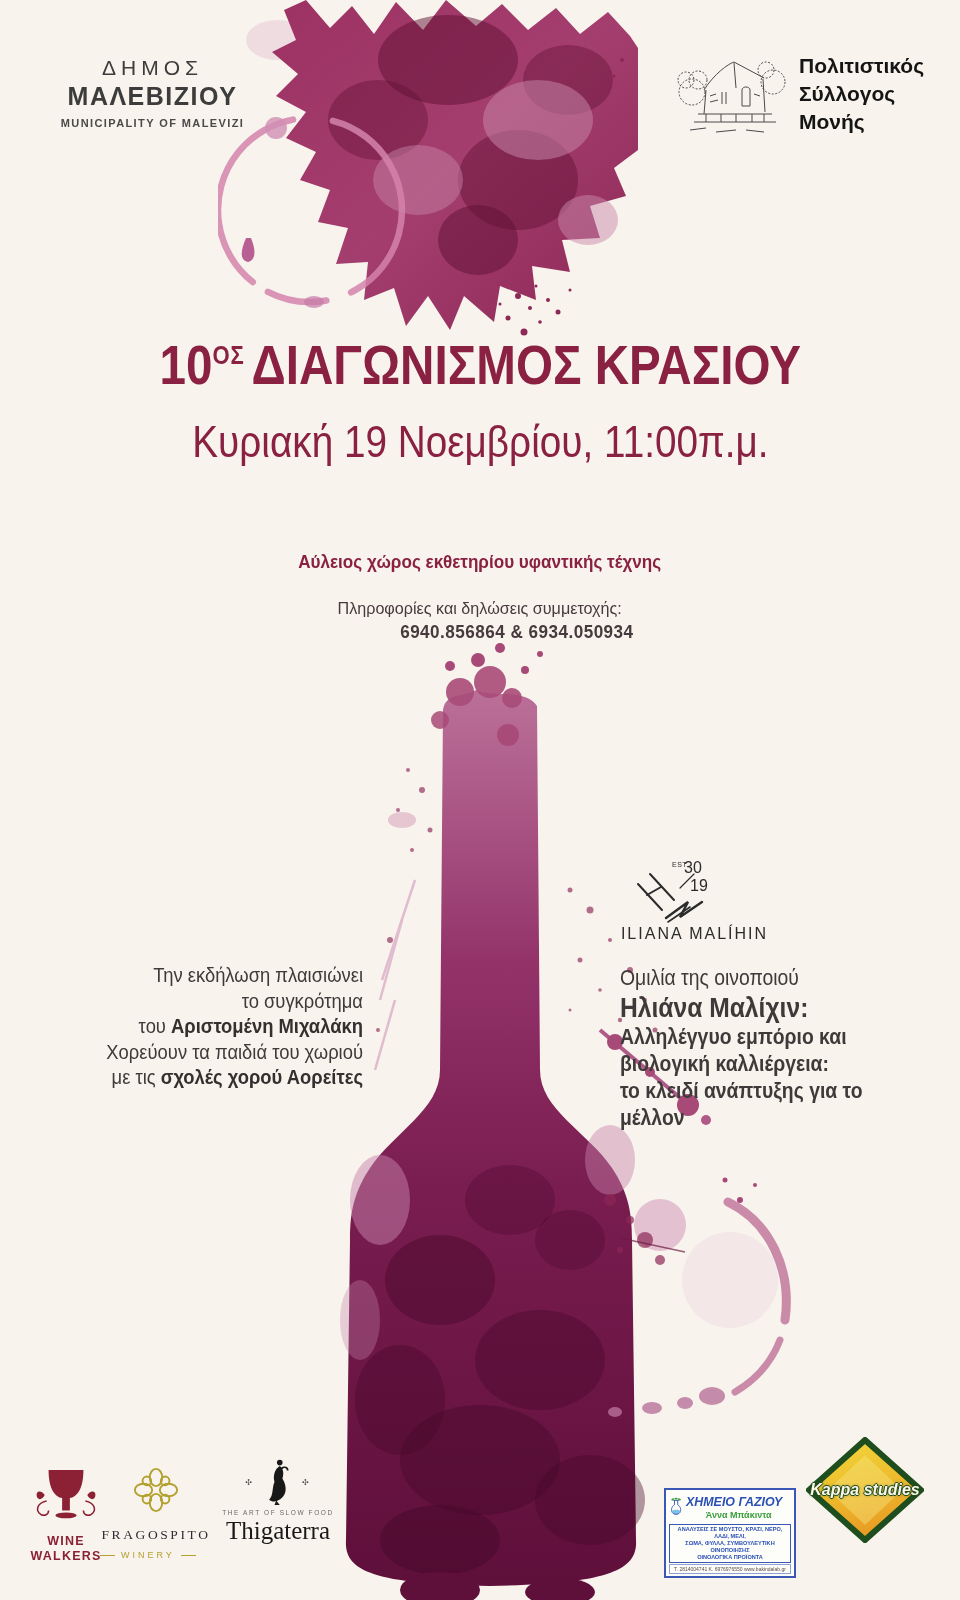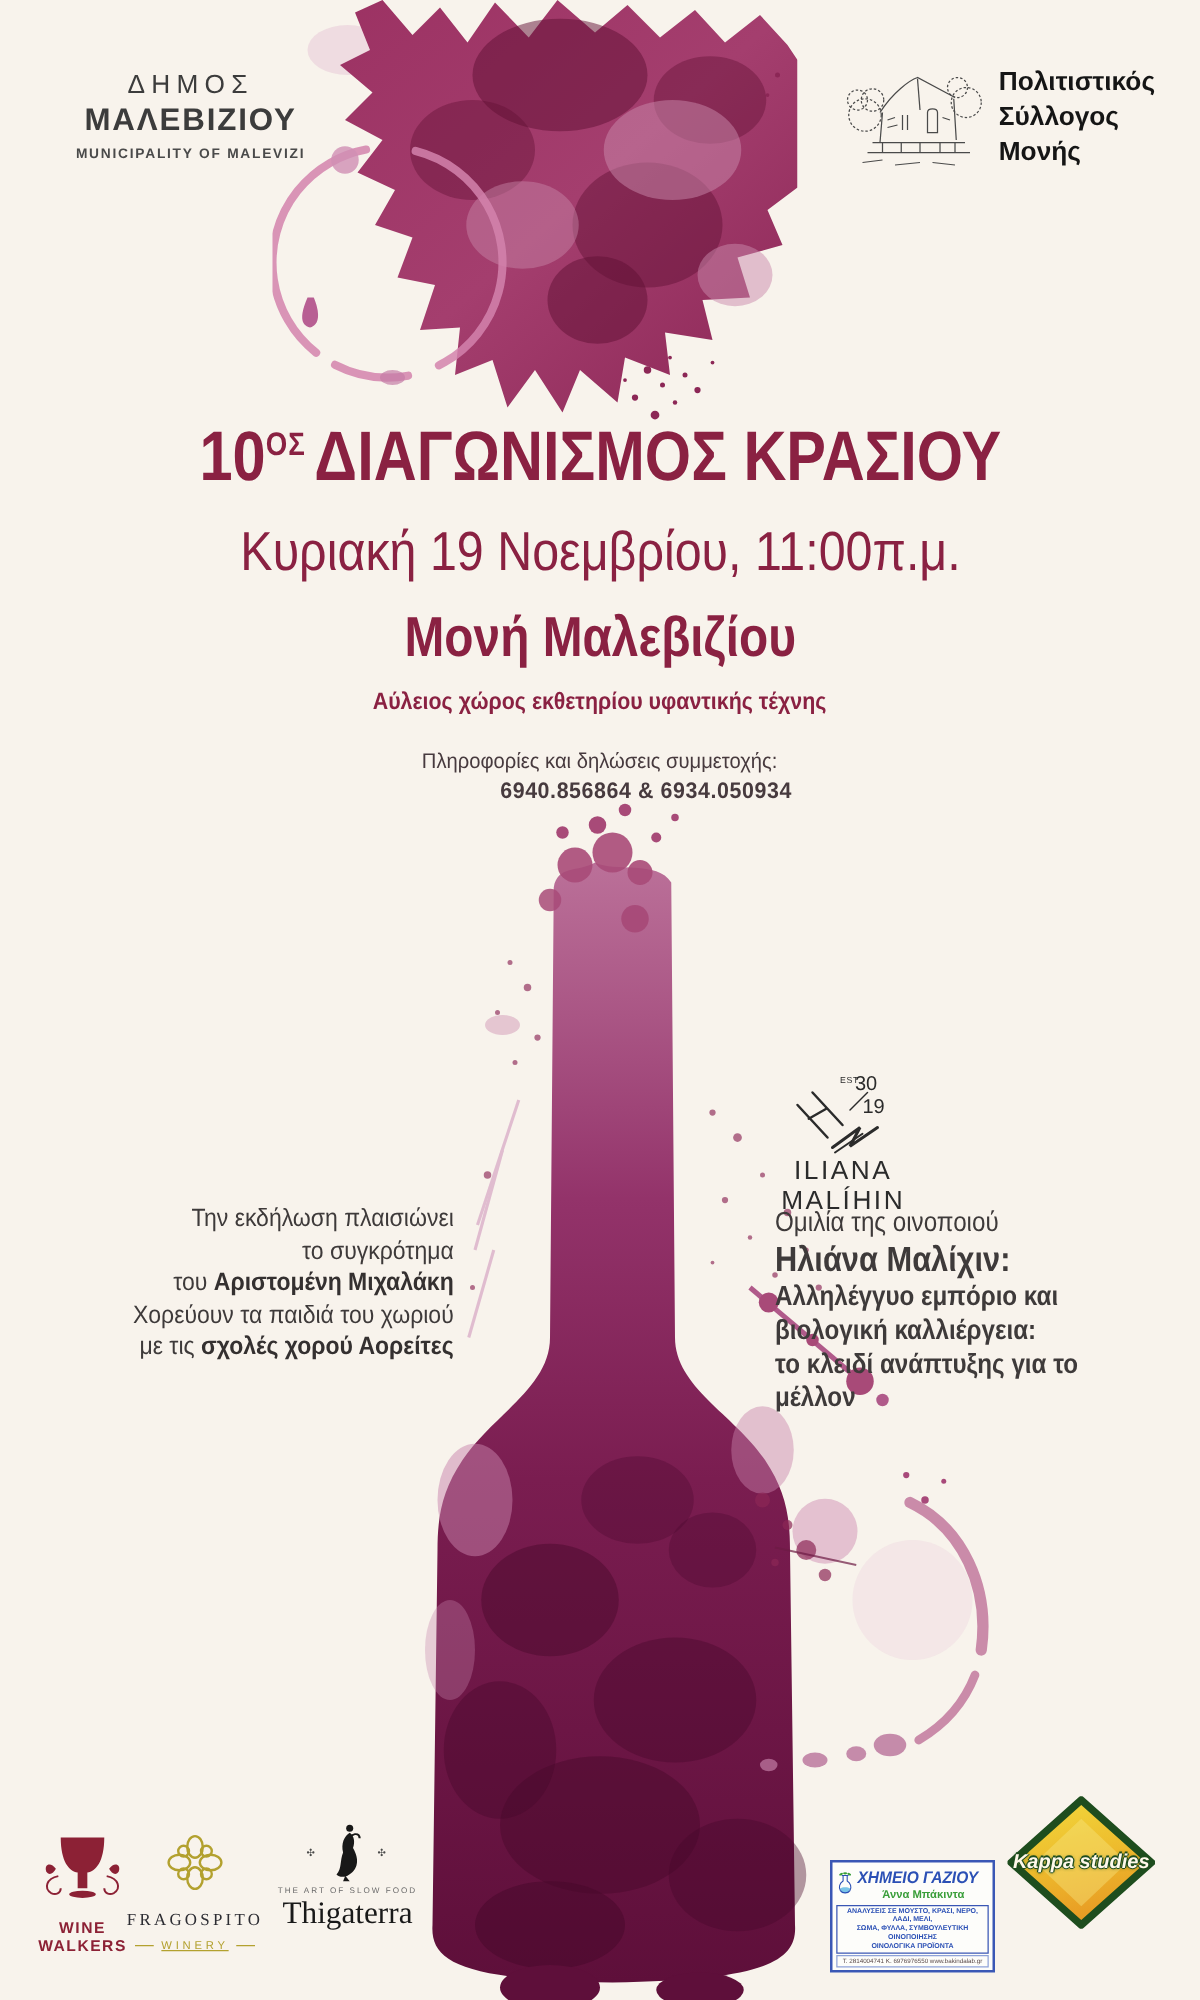--- a/index.html
+++ b/index.html
@@ -44,30 +44,30 @@
   .right-block .intro{font-size:22px; line-height:26px;}
   .right-block .speaker{font-size:28px; font-weight:700; line-height:30px; margin-top:2px;}
   .right-block .topic{font-size:22px; font-weight:700; line-height:27px;}
 
   
   .monogram{left:630px; top:858px; width:92px; height:68px;}
   .monogram span{position:absolute; color:#2b2b2b;}
   .monogram .est{left:42px; top:3px; font-size:7px; letter-spacing:.5px;}
   .monogram .y1{left:54px; top:1px; font-size:16px;}
   .monogram .y2{left:60px; top:19px; font-size:16px;}
-  .iliana{left:592px; top:925px; width:165px; text-align:center;
-    font-size:21px; letter-spacing:2px; color:#2b2b2b;}
+  .iliana{left:612px; top:925px; width:165px; text-align:center;
+    font-size:16px; letter-spacing:2px; color:#2b2b2b;}
 
   
   .sponsor{position:absolute; text-align:center;}
   .winewalkers{left:18px; top:1468px; width:96px; color:#8c2135;}
   .winewalkers .txt{font-size:12.5px; font-weight:700; letter-spacing:1.2px; line-height:15px; margin-top:2px;}
   .fragospito{left:100px; top:1466px; width:112px;}
   .fragospito .name{font-family:"Liberation Serif", serif; font-size:13.5px; letter-spacing:2.6px; color:#2d2d33; margin-top:9px;}
-  .fragospito .sub{font-size:9px; letter-spacing:3px; color:#b3a12f; margin-top:7px; display:flex; align-items:center; justify-content:center; gap:6px;text-decoration:underline;}
+  .fragospito .sub{font-size:9px; letter-spacing:3px; color:#b3a12f; margin-top:7px; display:flex; align-items:center; gap:6px;}
   .fragospito .dash{display:inline-block; width:15px; height:1px; background:#b3a12f;}
   .thigaterra{left:216px; top:1458px; width:124px;}
   .thigaterra .figrow{display:flex; align-items:center; justify-content:center; gap:9px;}
   .thigaterra .orn{font-size:8px; color:#4a4a4a; letter-spacing:2px;}
   .thigaterra .tagline{font-size:6.5px; letter-spacing:1.6px; color:#6a6a6a; margin-top:3px;}
   .thigaterra .name{font-family:"Liberation Serif", serif; font-size:25px; color:#191919; margin-top:1px;}
   .chimeio{left:664px; top:1488px; width:132px; border:2px solid #3a57b5; background:#fdfdfa; box-sizing:border-box; padding:2px 3px; text-align:center;}
   .chimeio .toprow{display:flex; align-items:center; gap:3px;}
   .chimeio .names{flex:1; text-align:center;}
   .chimeio .cname{font-size:13.5px; font-weight:700; font-style:italic; color:#2b50b5; white-space:nowrap; transform:scaleX(.92); transform-origin:left;}
@@ -153,23 +153,20 @@
     <div>Μονής</div>
   </div>
 
   <div class="centerline title">
     <span class="sq sq85">
       <span class="main">10</span><span class="ord">ΟΣ</span><span class="main">ΔΙΑΓΩΝΙΣΜΟΣ ΚΡΑΣΙΟΥ</span>
     </span>
   </div>
   <div class="centerline datetime">
     <span class="sq sq88">Κυριακή 19 Νοεμβρίου, 11:00π.μ.</span>
-  </div>
-  <div class="centerline venue">
-    <span class="sq sq85">Μονή Μαλεβιζίου</span>
   </div>
   <div class="centerline venue-detail">
     <span class="sq sq90">Αύλειος χώρος εκθετηρίου υφαντικής τέχνης</span>
   </div>
   <div class="centerline info-label">
     <span class="sq sq95">Πληροφορίες και δηλώσεις συμμετοχής:</span>
   </div>
   <div class="centerline info-phones">
     <span class="sq sq95">6940.856864 &amp; 6934.050934</span>
   </div>

